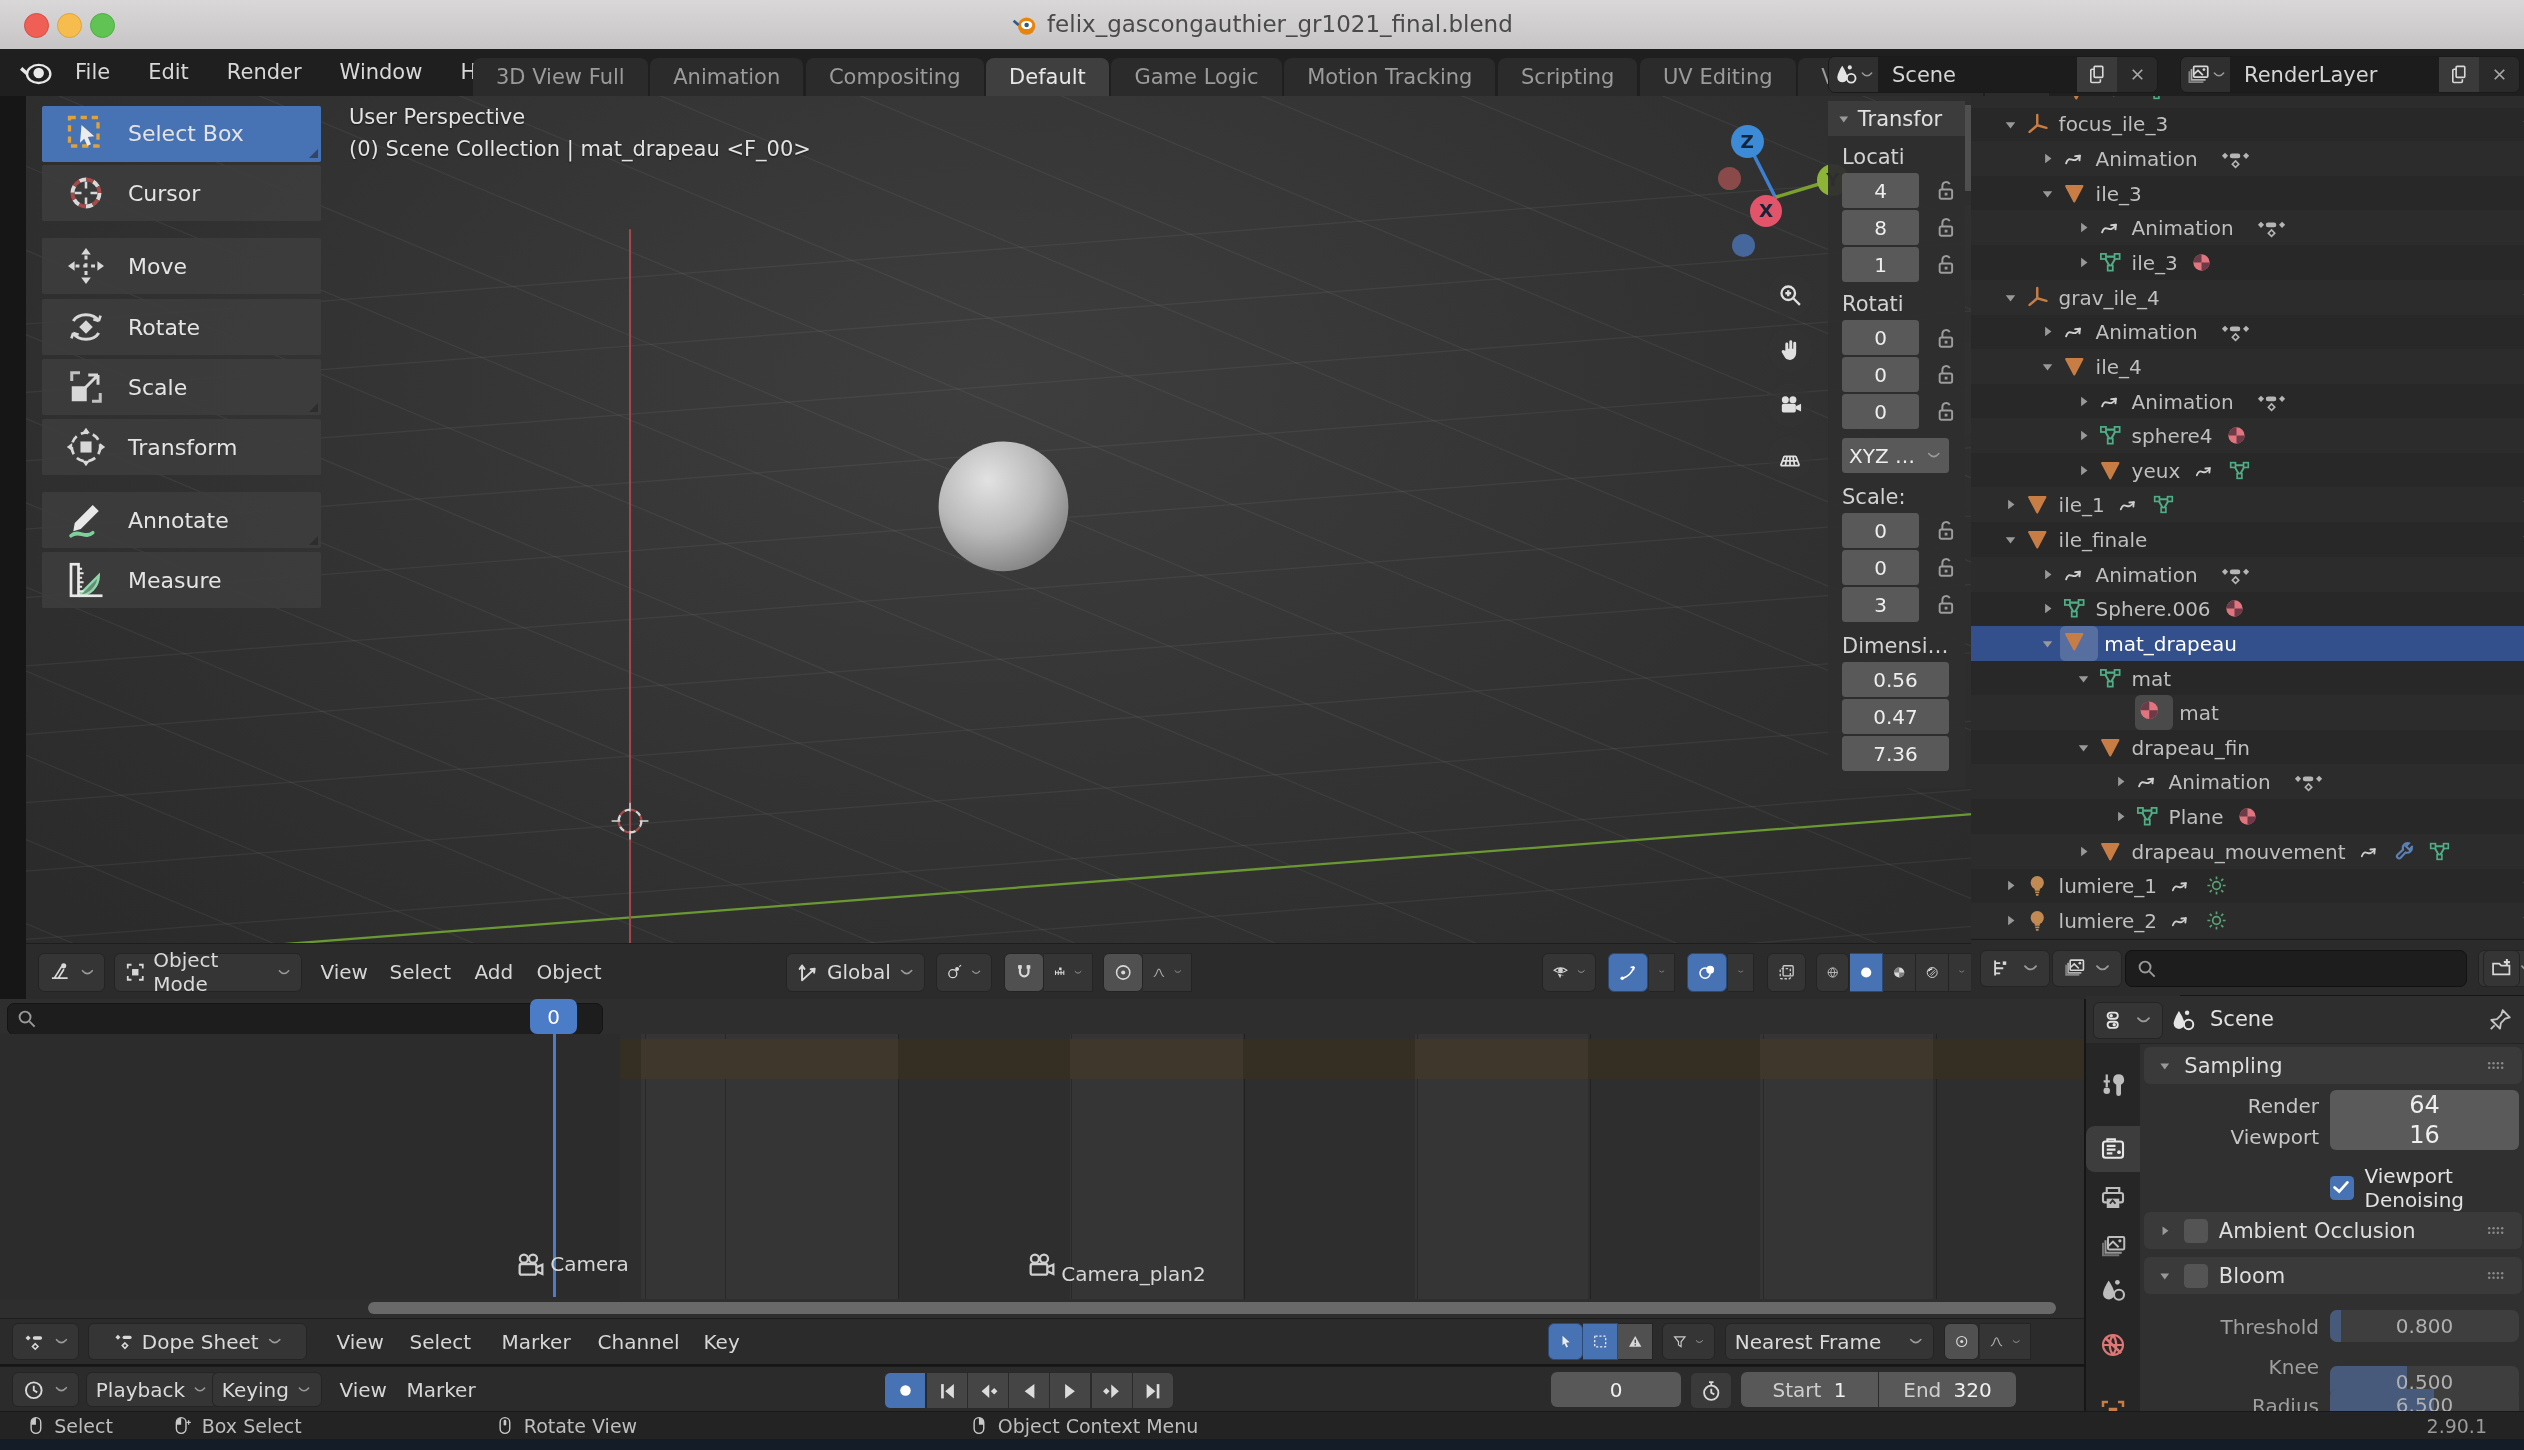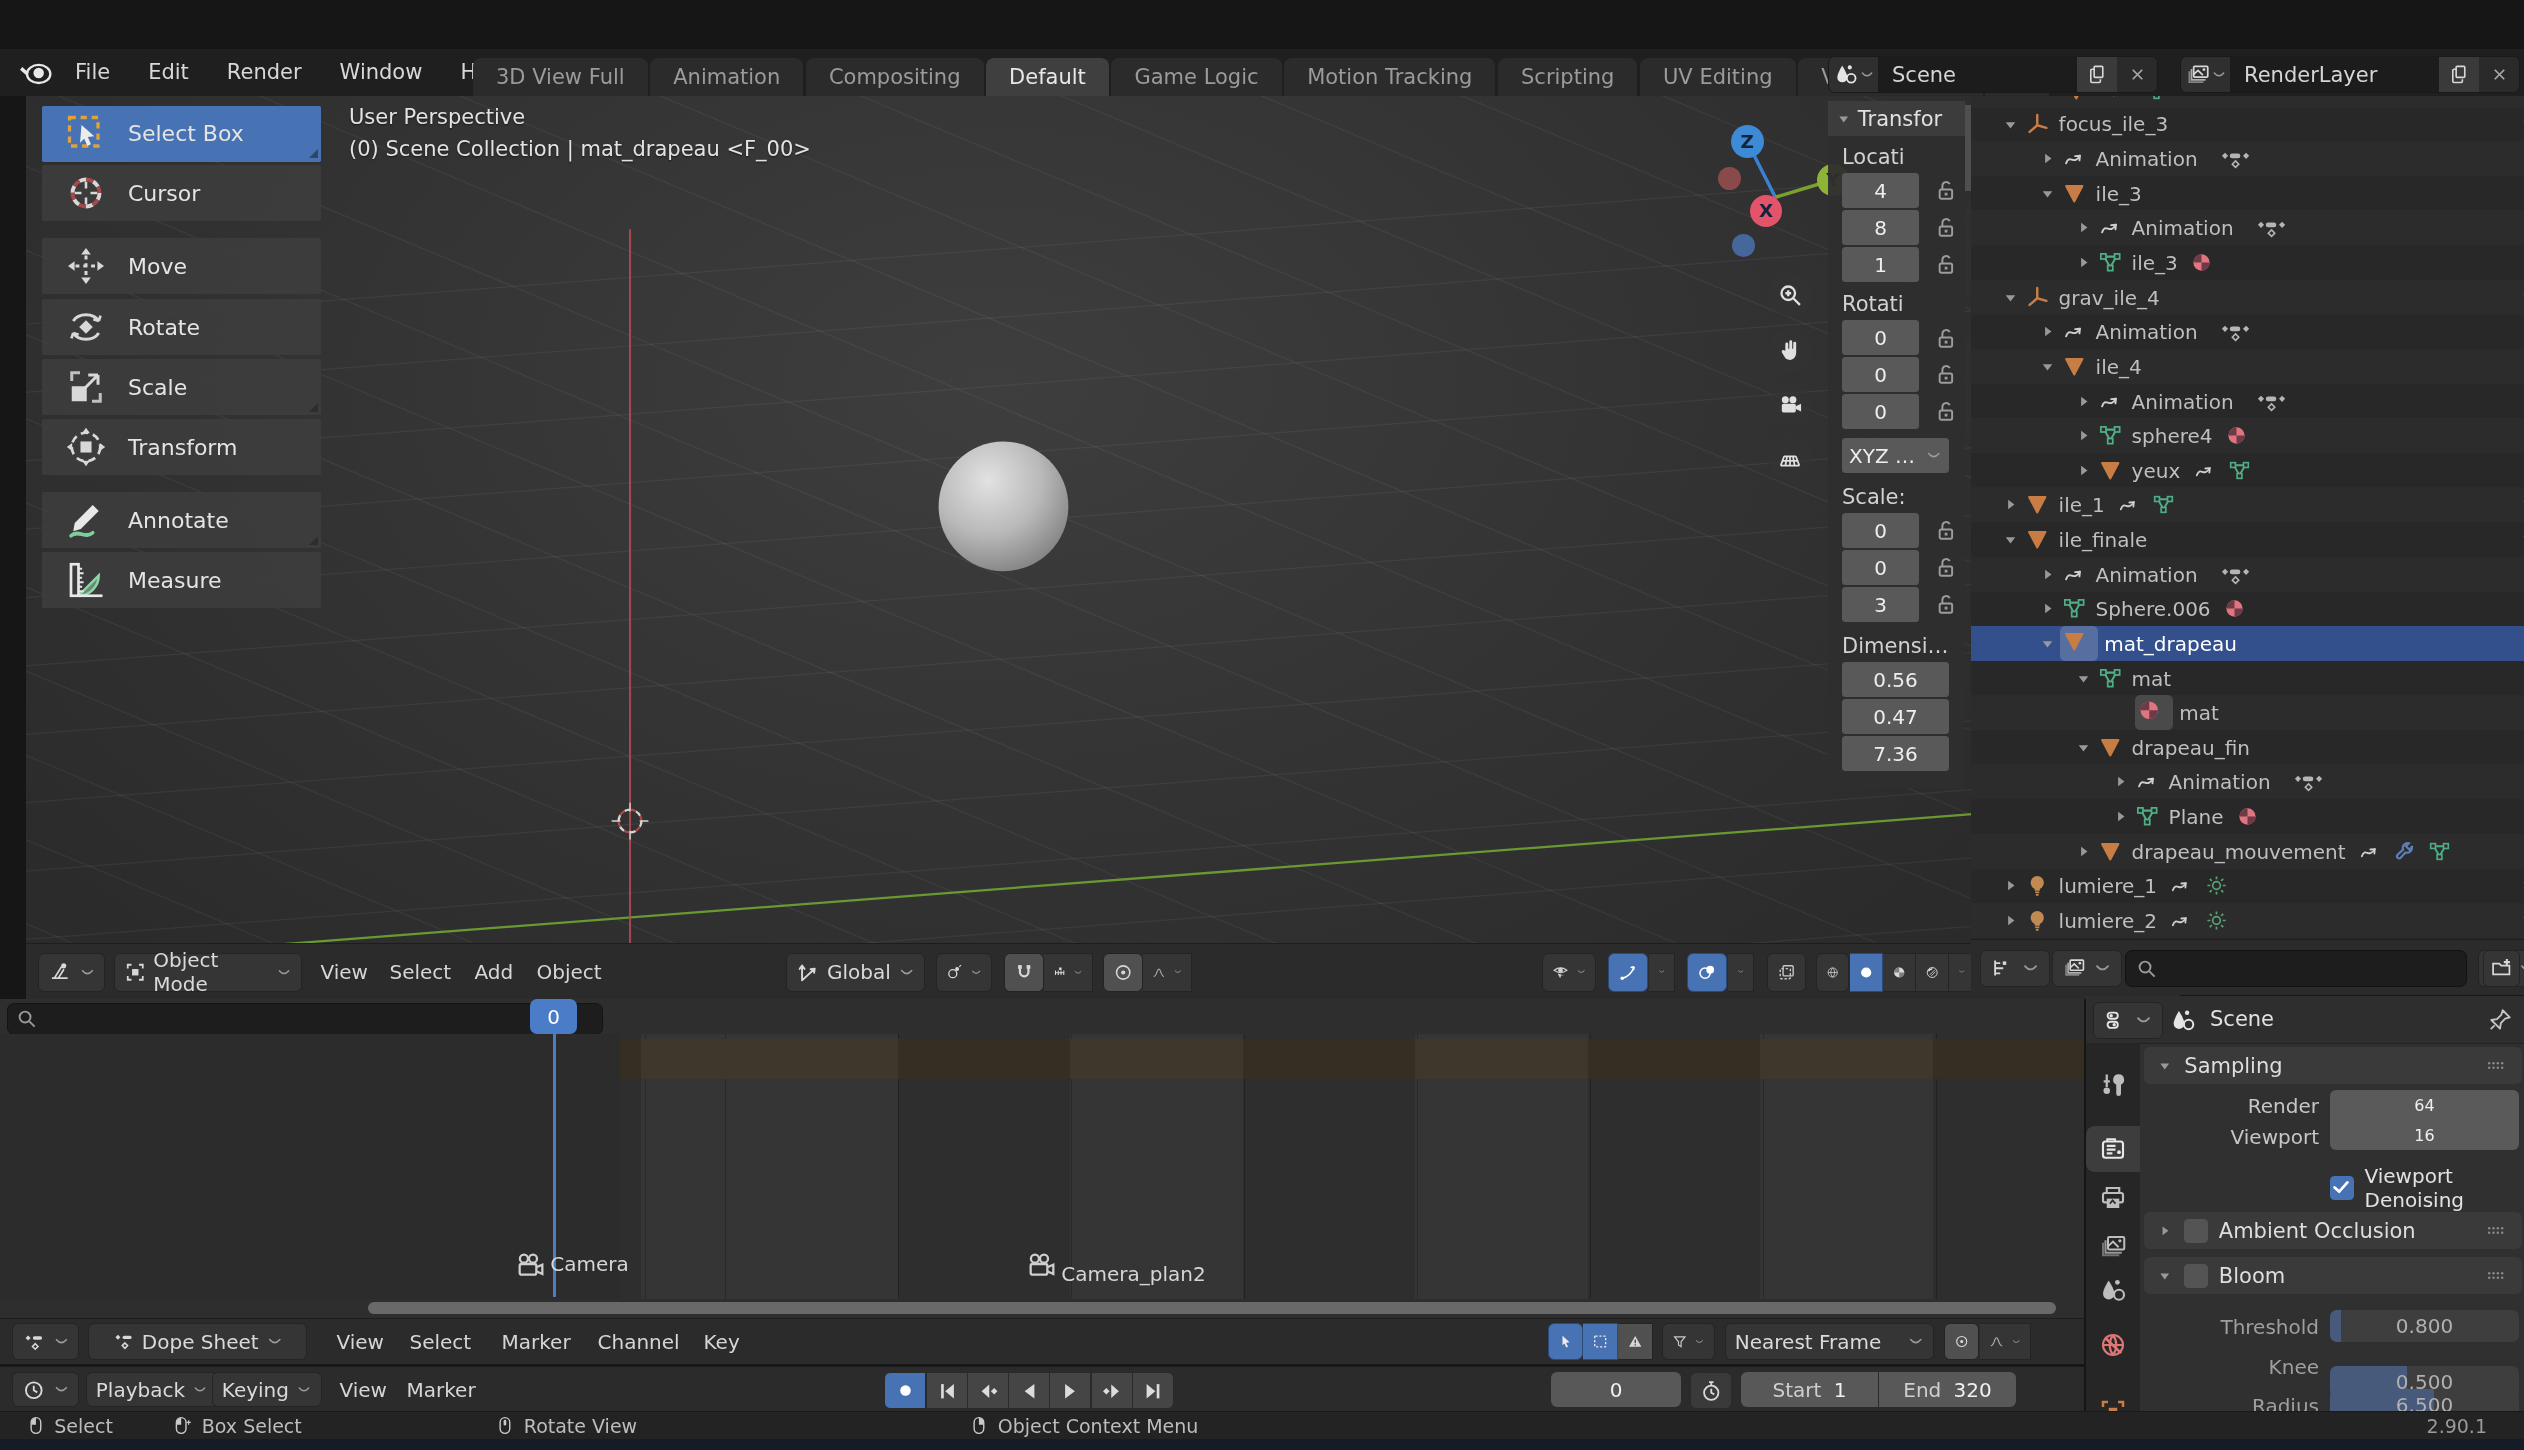--- a/index.html
+++ b/index.html
@@ -103,36 +103,47 @@
   #prop-tabs{position:absolute;left:0;top:47px;width:54px;height:368px;background:#262626;}
   .ptab{position:absolute;left:0;width:54px;height:46px;display:flex;align-items:center;justify-content:center;}
   .ptab .ic{width:30px;height:30px;}
   .ptab.active{background:#3d3d3d;border-radius:8.8px 0 0 8.8px;}
   #prop-header{position:absolute;left:0;top:0;width:439px;height:47px;background:#2e2e2e;border-bottom:0.9px solid #232323;}
   .sec-head{position:absolute;left:58px;width:378px;height:37px;background:#3a3a3a;border-radius:6.1px;display:flex;align-items:center;font-size:21px;color:#dedede;gap:10.5px;padding:0 12.3px;box-sizing:border-box;}
   .sec-head .dots{margin-left:auto;width:26px;height:21px;}
   .cbx{width:24px;height:24px;border-radius:4.4px;background:#545454;flex:none;}
   .cbx.on{background:var(--accent,#4772b3);}
   .plabel{position:absolute;font-size:20px;color:#c6c6c6;text-align:right;width:175px;}
-  .pfield{position:absolute;left:244px;width:189px;height:30px;background:#5a5a5a;display:flex;align-items:center;justify-content:center;font-size:16px;color:#efefef;}
+  .pfield{position:absolute;left:244px;width:189px;height:30px;background:#5a5a5a;display:flex;align-items:center;justify-content:center;font-size:24px;color:#efefef;}
   .pslider{position:absolute;left:244px;width:189px;height:32px;background:#3e3e3e;border-radius:7px;overflow:hidden;display:flex;align-items:center;justify-content:center;font-size:20px;color:#b0b0b0;}
   .pslider .fill{position:absolute;left:0;top:0;bottom:0;background:#4a618ccc;}
   .pslider span{position:relative;}
   
   #statusbar{left:0;top:1411px;width:2525px;height:27px;background:#232323;border-top:0.9px solid #191919;}
   .st-item{position:absolute;top:0;height:27px;display:flex;align-items:center;gap:8.8px;font-size:19px;color:#bdbdbd;}
   .st-item .ic{width:21px;height:21px;}
   #version{position:absolute;right:38px;top:0;height:27px;display:flex;align-items:center;font-size:19px;color:#9a9a9a;}
 </style>
 </head>
 <body>
 
 <div id="screen">
  <div id="window">
 
+  <div id="titlebar" class="abs">
+    <div class="tl" style="left:24px;background:#f05f56;border:0.9px solid #d94b42;"></div>
+    <div class="tl" style="left:57px;background:#f6bd4e;border:0.9px solid #dda43a;"></div>
+    <div class="tl" style="left:90px;background:#60c354;border:0.9px solid #4caf43;"></div>
+    <div id="title"><span class="ic"><svg viewBox="0 0 24 24">
+              <circle cx="13.5" cy="13" r="8" fill="#e8830c"></circle>
+              <ellipse cx="13.5" cy="12" rx="5.2" ry="3.8" fill="#fff"></ellipse>
+              <circle cx="13.5" cy="12" r="2.1" fill="#2b5b84"></circle>
+              <path d="M6 12 L1.5 8" stroke="#2b5b84" stroke-width="2.4"></path>
+            </svg></span><span>felix_gascongauthier_gr1021_final.blend</span></div>
+  </div>
 
   <div id="topbar" class="abs">
     <span class="ic" style="width:35px;height:35px;position:absolute;left:19px;top:6.1px;">
           <svg viewBox="0 0 24 24" fill="none" stroke="#e8e8e8" stroke-width="1.6">
             <ellipse cx="13.5" cy="13" rx="8" ry="6.2"></ellipse>
             <circle cx="13.5" cy="12.4" r="2.8" fill="#e8e8e8"></circle>
             <path d="M5.8 13 L1.5 9.2" stroke-width="2.4"></path>
           </svg>
         </span>
     <div id="tb-menus" style="position:absolute;left:56px;top:0;"><span class="menu-item">File</span><span class="menu-item">Edit</span><span class="menu-item">Render</span><span class="menu-item">Window</span><span class="menu-item">Help</span></div>

